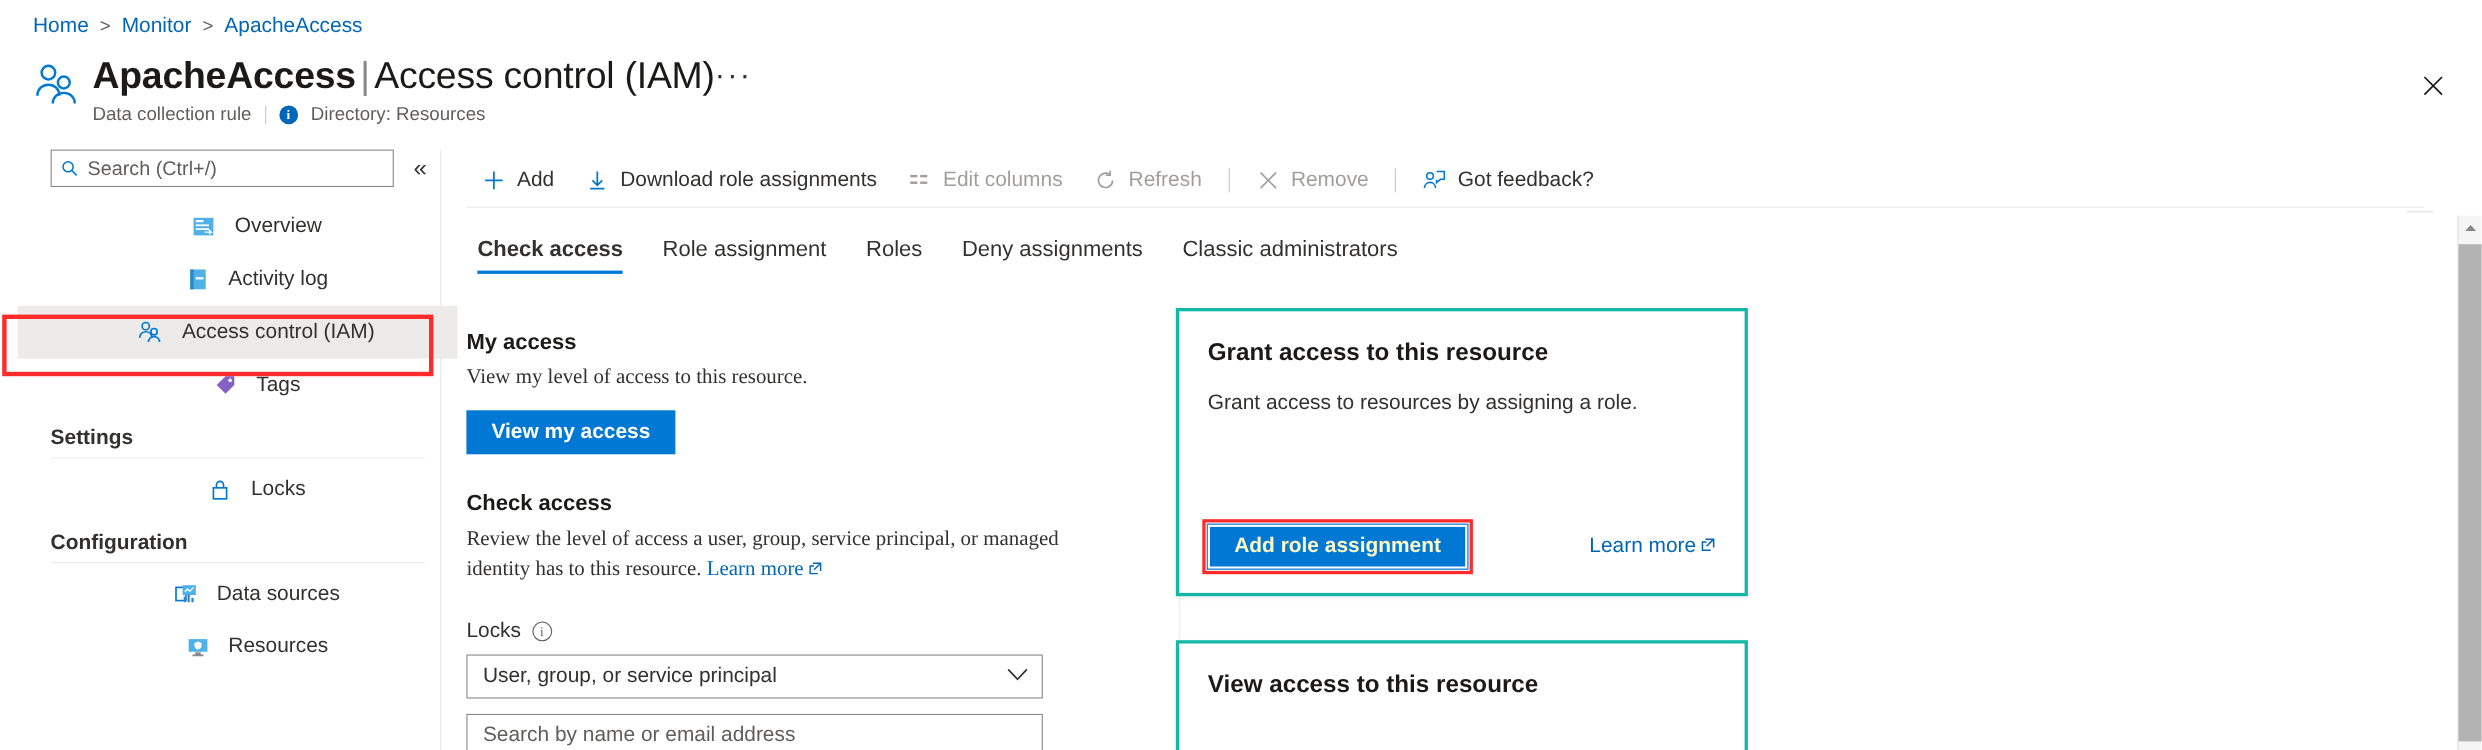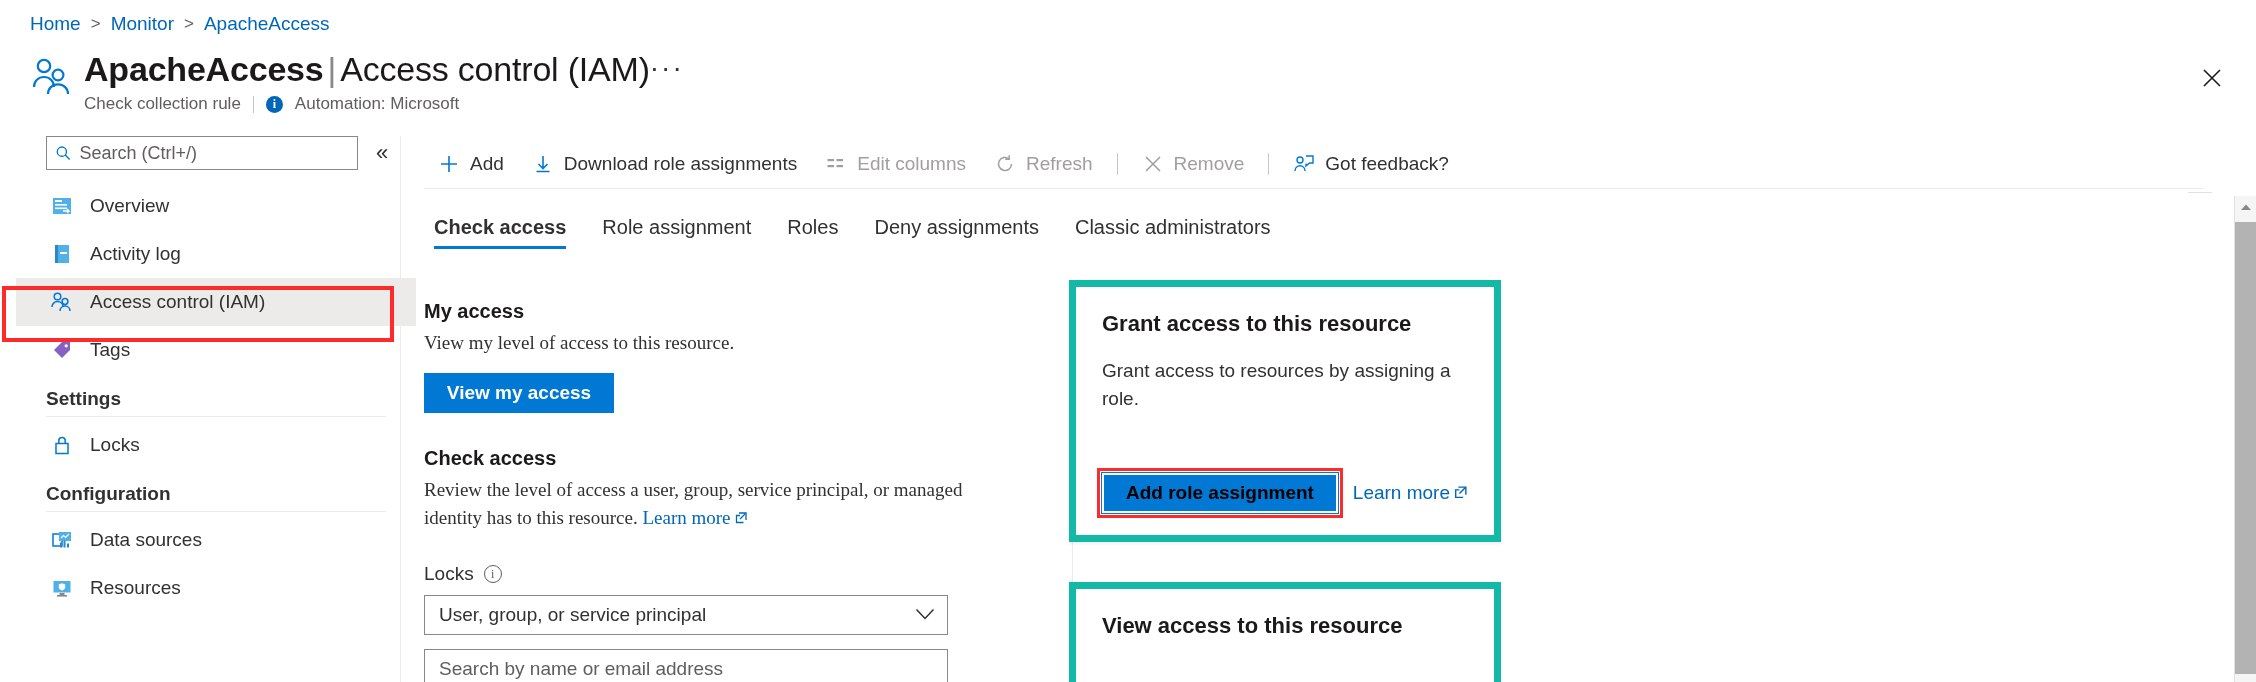--- a/index.html
+++ b/index.html
@@ -66,20 +66,21 @@
   }
   .search-box input::placeholder { color:#605e5c; }
   .collapse-chev {
     margin-left: 18px; color:#323130; font-size: 22px; cursor:pointer; line-height: 22px;
   }
   .nav { margin-top: 12px; }
   .nav-item {
     display:flex; align-items:center; gap: 16px; height: 48px;
     padding-left: 34px; font-size: 19px; color:#323130; cursor:pointer;
     position: relative;
+    justify-content: center;
   }
   .nav-item.selected { background:#edebe9; }
   .nav-icon { width: 24px; height: 24px; flex:none; display:flex; align-items:center; justify-content:center; }
   .nav-group {
     font-size: 19px; font-weight: 700; color:#323130;
     padding: 14px 0 6px 30px;
   }
   .nav-divider { height:1px; background:#edebe9; margin: 0 30px 4px 30px; }
 
   
@@ -151,34 +152,34 @@
   }
   .input-box input {
     border:0; outline:0; width:100%; font-size:19px; color:#605e5c; background:transparent;
     font-family:"Liberation Sans", sans-serif;
   }
   .input-box input::placeholder { color:#605e5c; }
 
   
   .cards { position:absolute; left: 645px; top: -20px; width: 540px; }
   .card {
-    width: 432px; background:#fff; border:7px solid #14b8a6;
+    width: 520px; background:#fff; border:3px solid #14b8a6;
     box-shadow: 0 1.6px 3.6px rgba(0,0,0,0.08); padding: 24px 34px 22px 26px;
     position: relative;
   }
   .card.one { height: 262px; }
   .card.two { margin-top: 40px; height: 120px; overflow:hidden; }
   .card-title { font-size: 22px; font-weight: 600; color:#1b1a19; }
   .card-body { font-size: 19px; color:#323130; margin-top: 20px; line-height: 28px; }
   .card-footer {
     position:absolute; left: 26px; right: 26px; bottom: 22px;
     display:flex; align-items:center; justify-content: space-between;
   }
   .btn-card {
-    height: 40px; background:#0078d4; color:#000000; border: 2px solid #ffffff;
+    height: 40px; background:#0078d4; color:#fef9c3; border: 2px solid #ffffff;
     outline: 1px solid #0078d4;
     font-size: 19px; font-weight: 700; cursor:pointer; padding: 0 22px;
     font-family:"Liberation Sans", sans-serif;
   }
   .btn-wrap { position: relative; display:inline-block; }
   .annot-btn {
     position:absolute; left: -5px; top: -5px; right: -5px; bottom: -5px;
     border: 3px solid #ff2b2b; pointer-events:none;
   }
   .card-link { font-size: 19px; color:#0067b8; cursor:pointer; white-space: nowrap; }
@@ -221,24 +222,24 @@
       </svg>
     </span>
     <div class="hdr-text">
       <div class="hdr-title-row">
         <div class="hdr-title">
           <span class="tname">ApacheAccess</span><span class="bar">|</span><span>Access control (IAM)</span>
         </div>
         <span class="hdr-ellipsis">···</span>
       </div>
       <div class="hdr-sub">
-        <span>Check collection rule</span>
+        <span>Data collection rule</span>
         <span class="vline"></span>
         <span class="info-dot">i</span>
-        <span>Automation: Microsoft</span>
+        <span>Directory: Resources</span>
       </div>
     </div>
   </div>
 
   <div class="close-btn">
     <svg width="22" height="22" viewBox="0 0 22 22">
       <path d="M3 3 L19 19 M19 3 L3 19" stroke="#1b1a19" stroke-width="1.6" fill="none"></path>
     </svg>
   </div>
 

